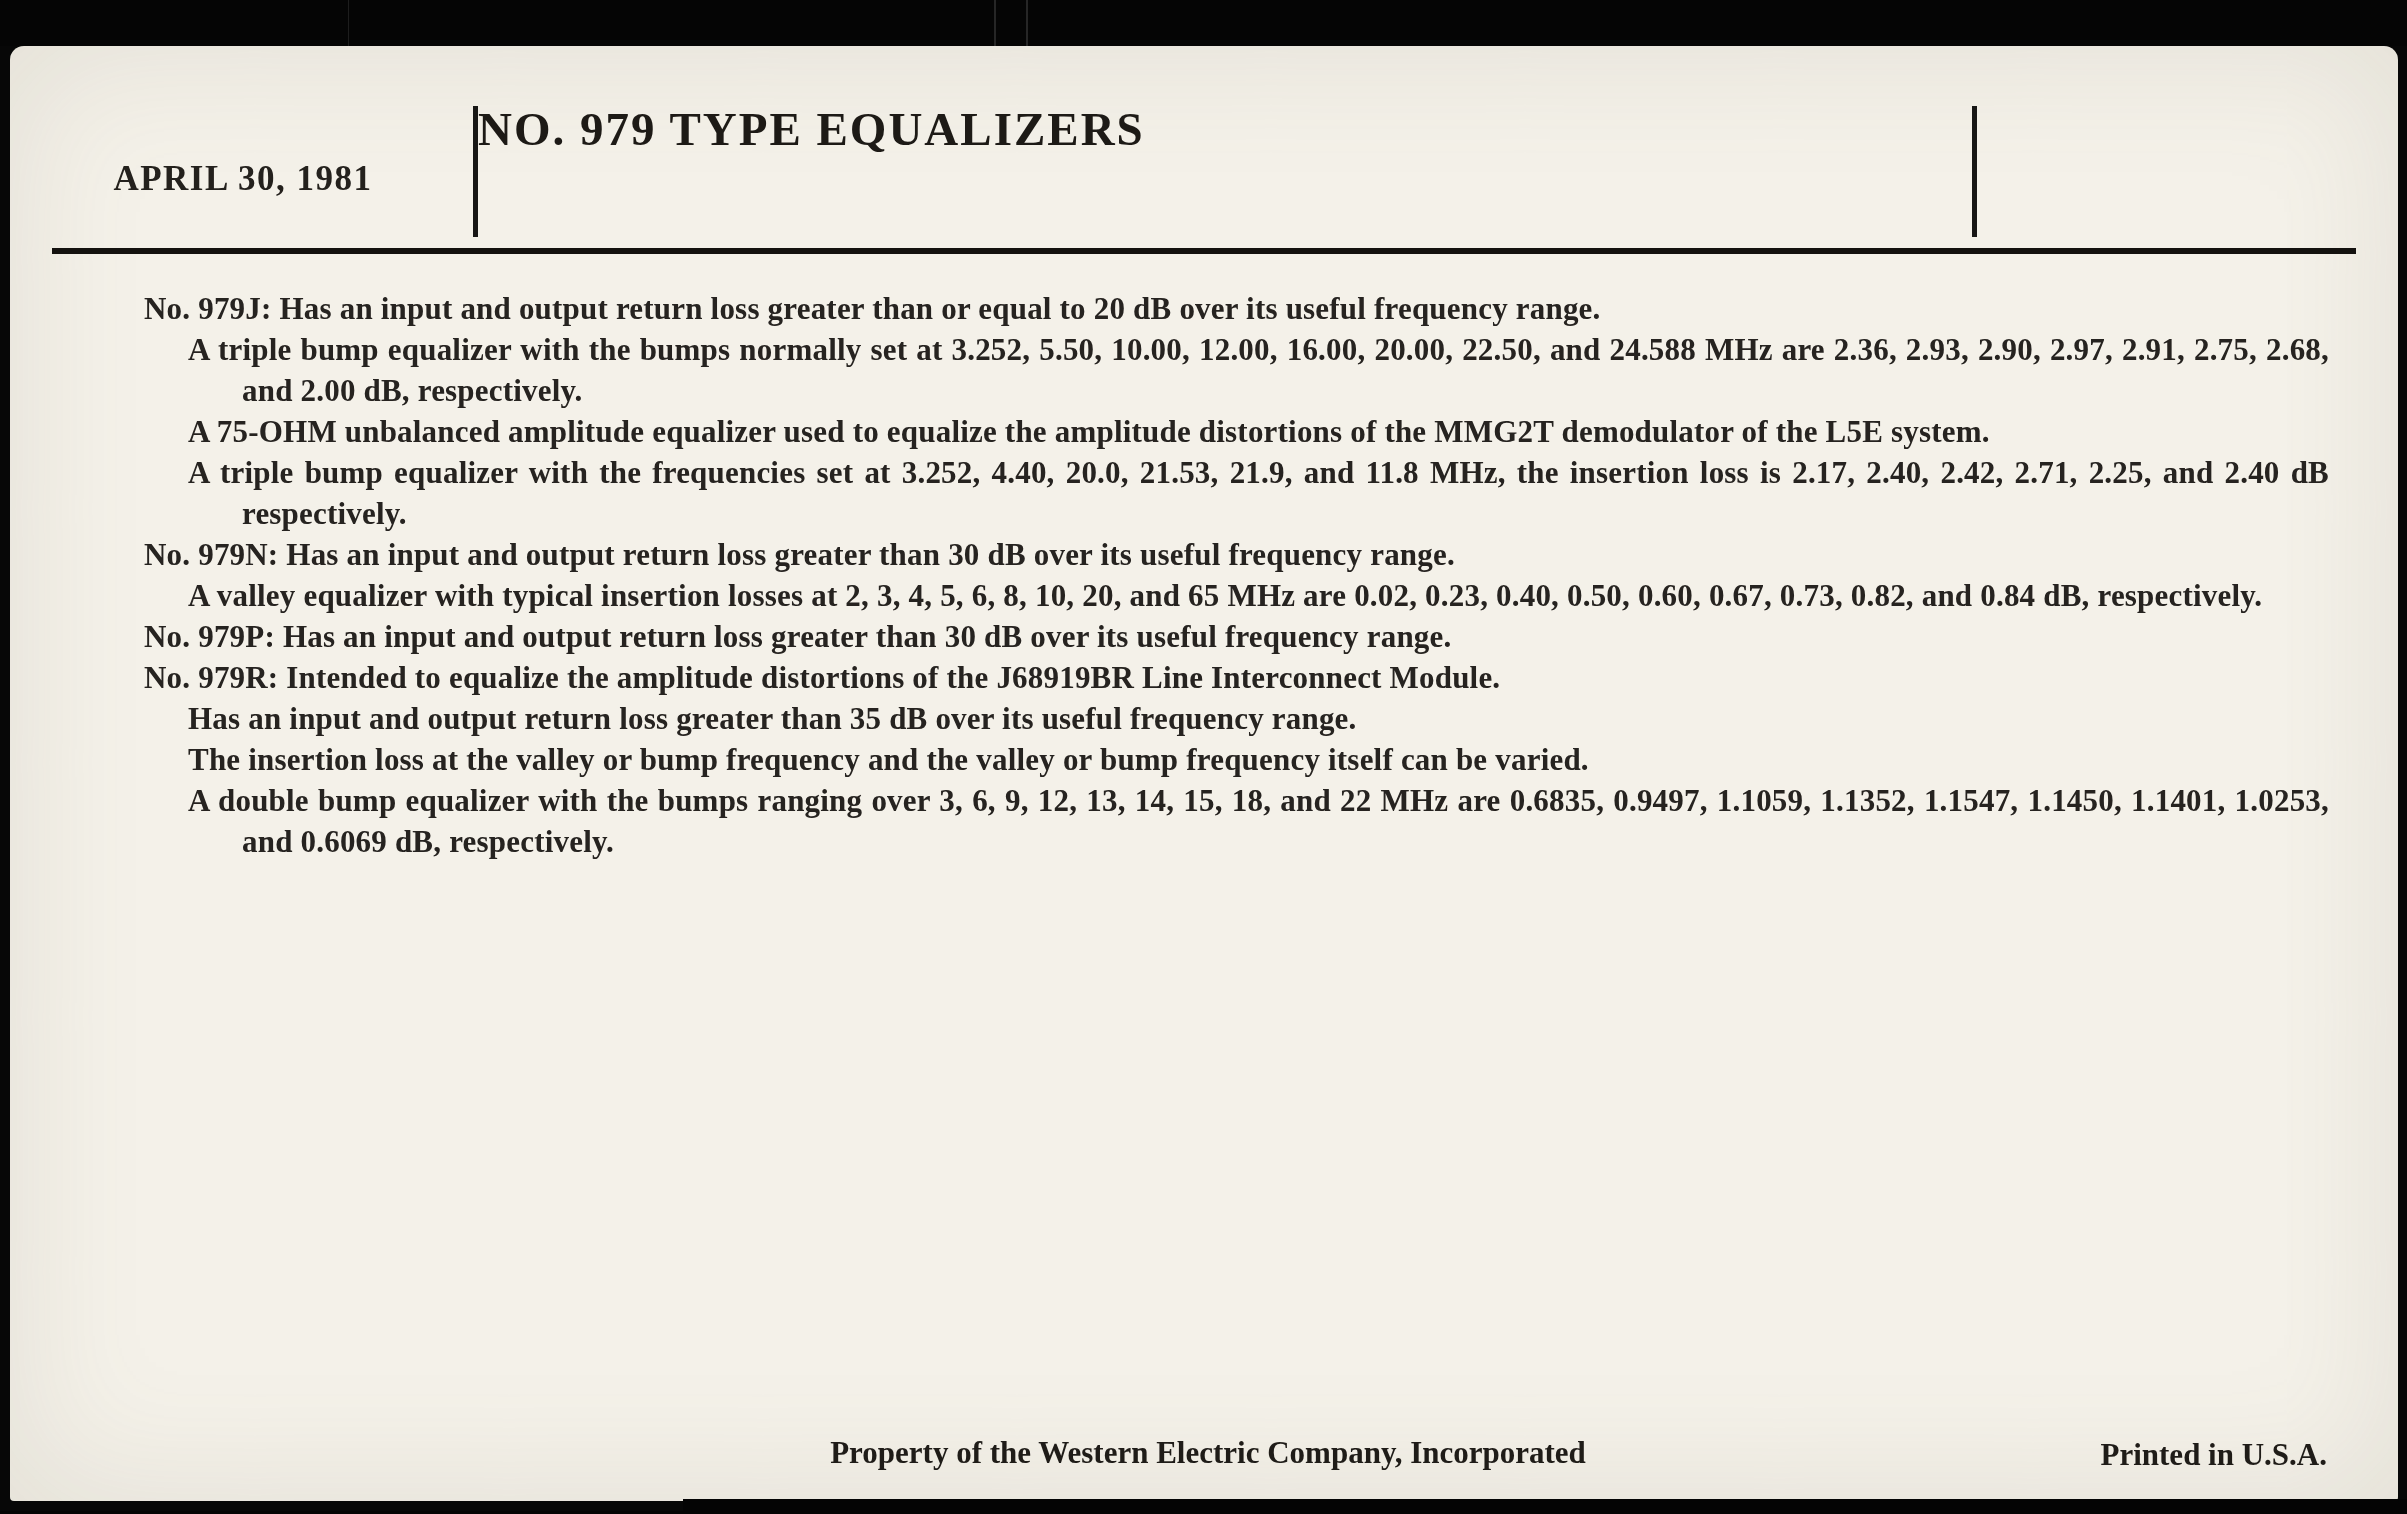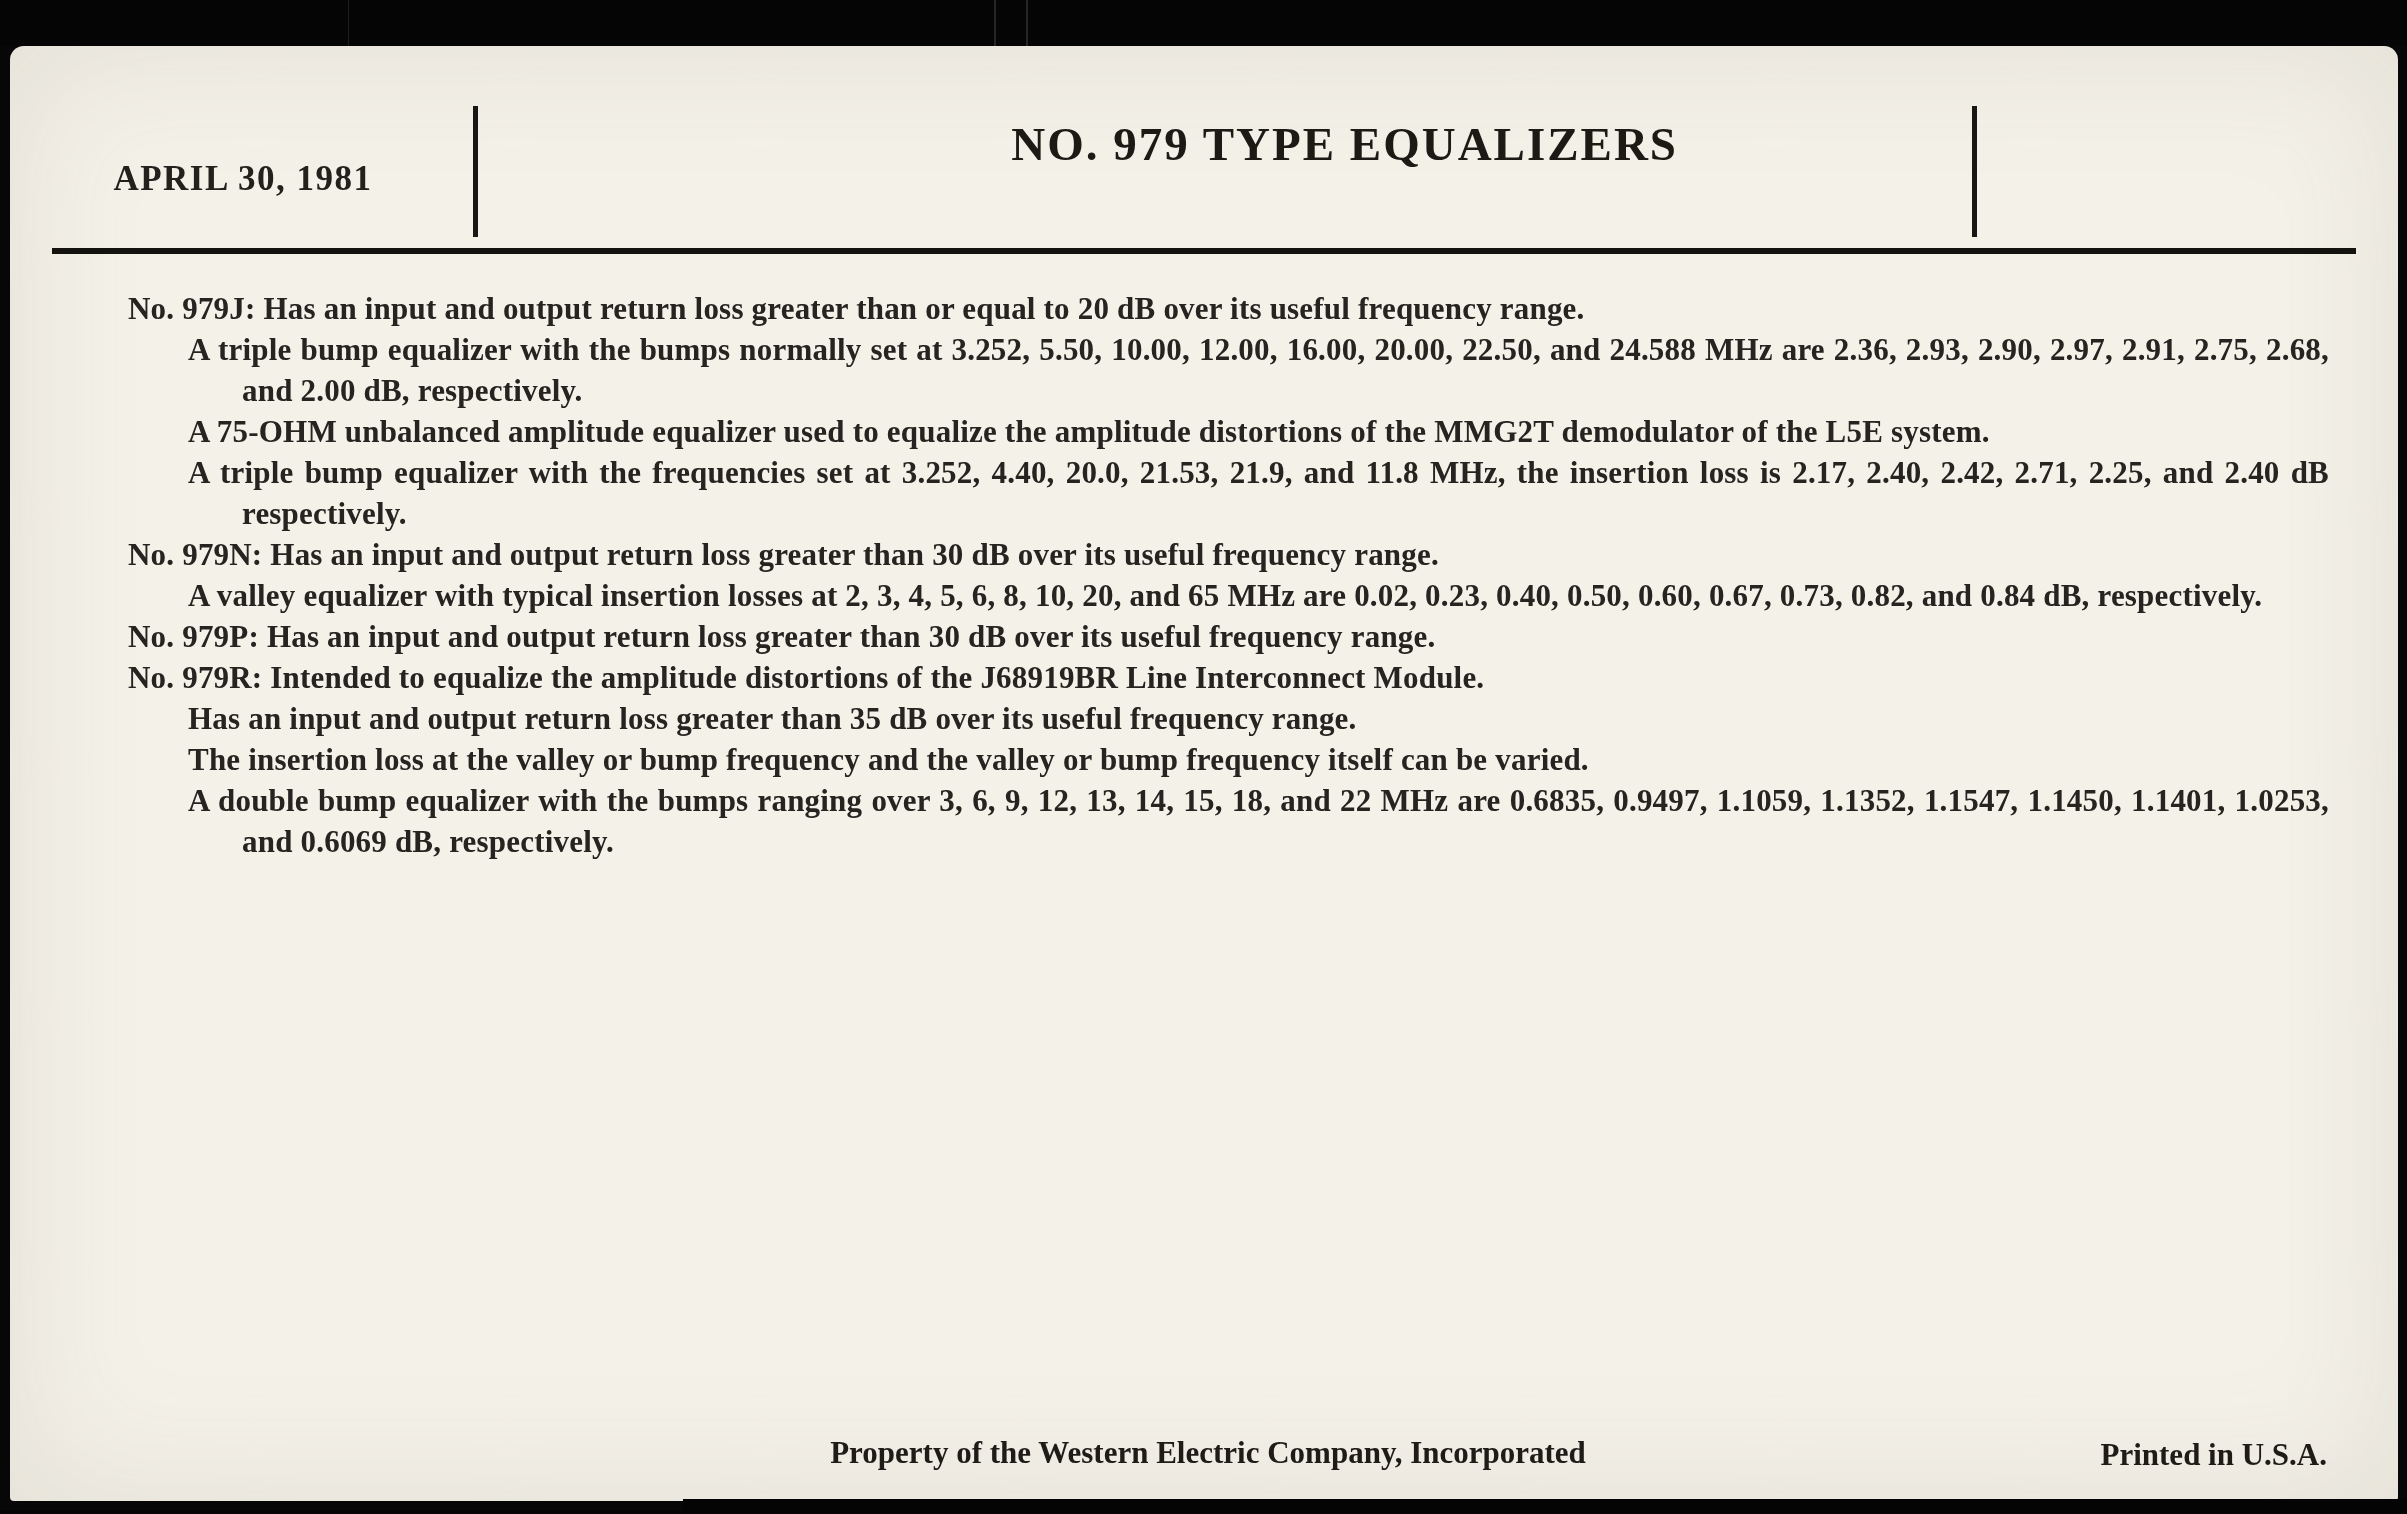--- a/index.html
+++ b/index.html
@@ -27,37 +27,37 @@
 
   .header { position: relative; height: 160px; margin-top: 48px; }
   .vbar { position: absolute; top: 12px; height: 131px; width: 5px; background: #181715; }
   .vbar-left { left: 463px; }
   .vbar-right { left: 1962px; }
   .date {
     position: absolute; top: 65px; left: 20px; width: 426px;
     text-align: center; font-size: 35px; font-weight: 700;
     letter-spacing: 1.5px; white-space: nowrap;
   }
-  .title-block { position: absolute; top: 23px; left: 468px; width: 1200px; text-align: right; }
+  .title-block { position: absolute; top: 8px; left: 468px; width: 1200px; text-align: left; }
   .title { font-size: 47px; font-weight: 700; letter-spacing: 2px; margin: 0; color: #1d1a16; }
   .subtitle { font-size: 34px; font-weight: 700; margin-top: 12px; letter-spacing: 1px; }
   .hrule { position: absolute; top: 154px; left: 42px; right: 42px; height: 6px; background: #14120f; }
 
   .content { padding: 34px 69px 0 0; }
   .para {
     margin: 0;
     padding-left: 232px;
     font-size: 31px;
     line-height: 41px;
     font-weight: 700;
     text-align: justify;
     letter-spacing: 0.2px;
     color: #262320;
   }
-  .para.l1 { text-indent: -114px; }
+  .para.l1 { text-indent: -114px; margin-left: 16px; }
   .para.l2 { text-indent: -54px; }
 
   .footer { position: absolute; left: 8px; right: 0; bottom: 24px; height: 42px; }
   .footer-center { position: absolute; left: 0; right: 0; top: 0; text-align: center; font-size: 31px; font-weight: 700; color: #1f1c18; }
   .footer-right { position: absolute; right: 71px; top: 2px; font-size: 31px; font-weight: 700; color: #1f1c18; text-align: right; }
 
   .scan-bottom { position: absolute; bottom: 0; left: 683px; right: 0; height: 16px; background: #040404; }
   .scan-bottom-edge { position: absolute; bottom: 0; left: 0; width: 100%; height: 4px; background: #040404; }
 </style>
 </head>

